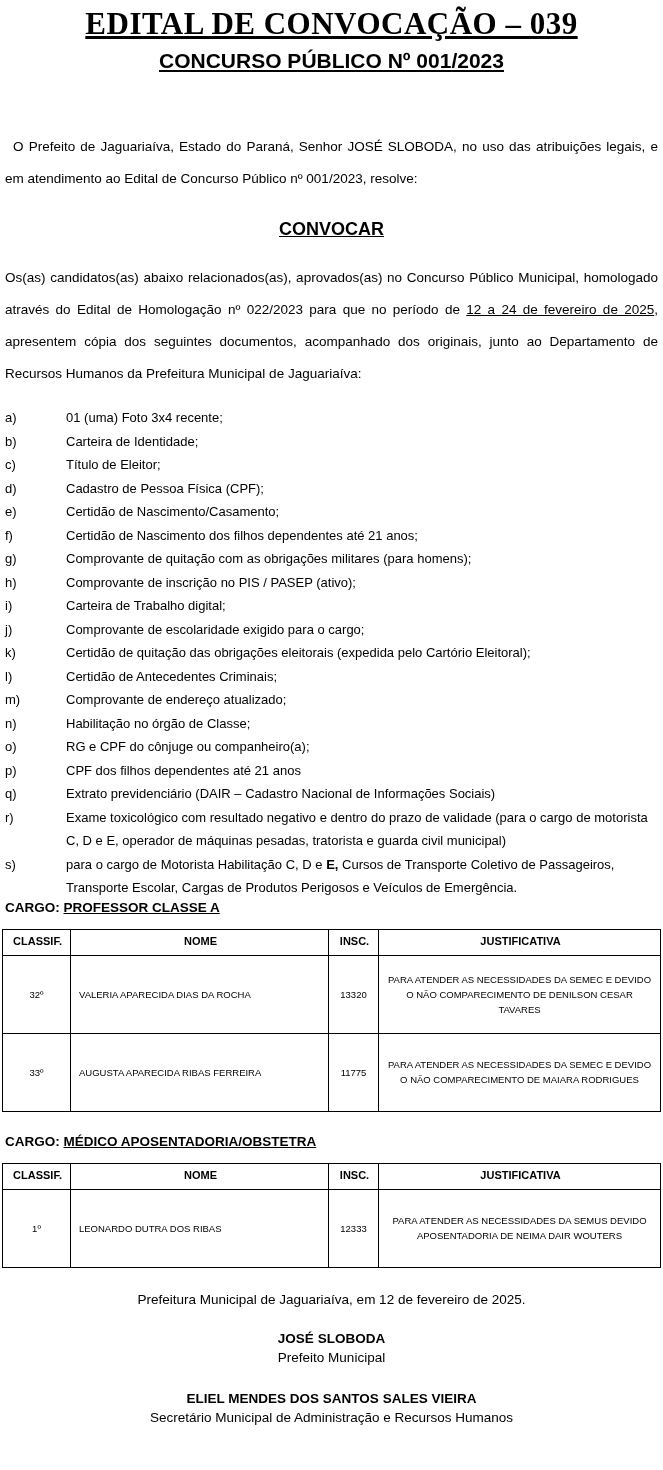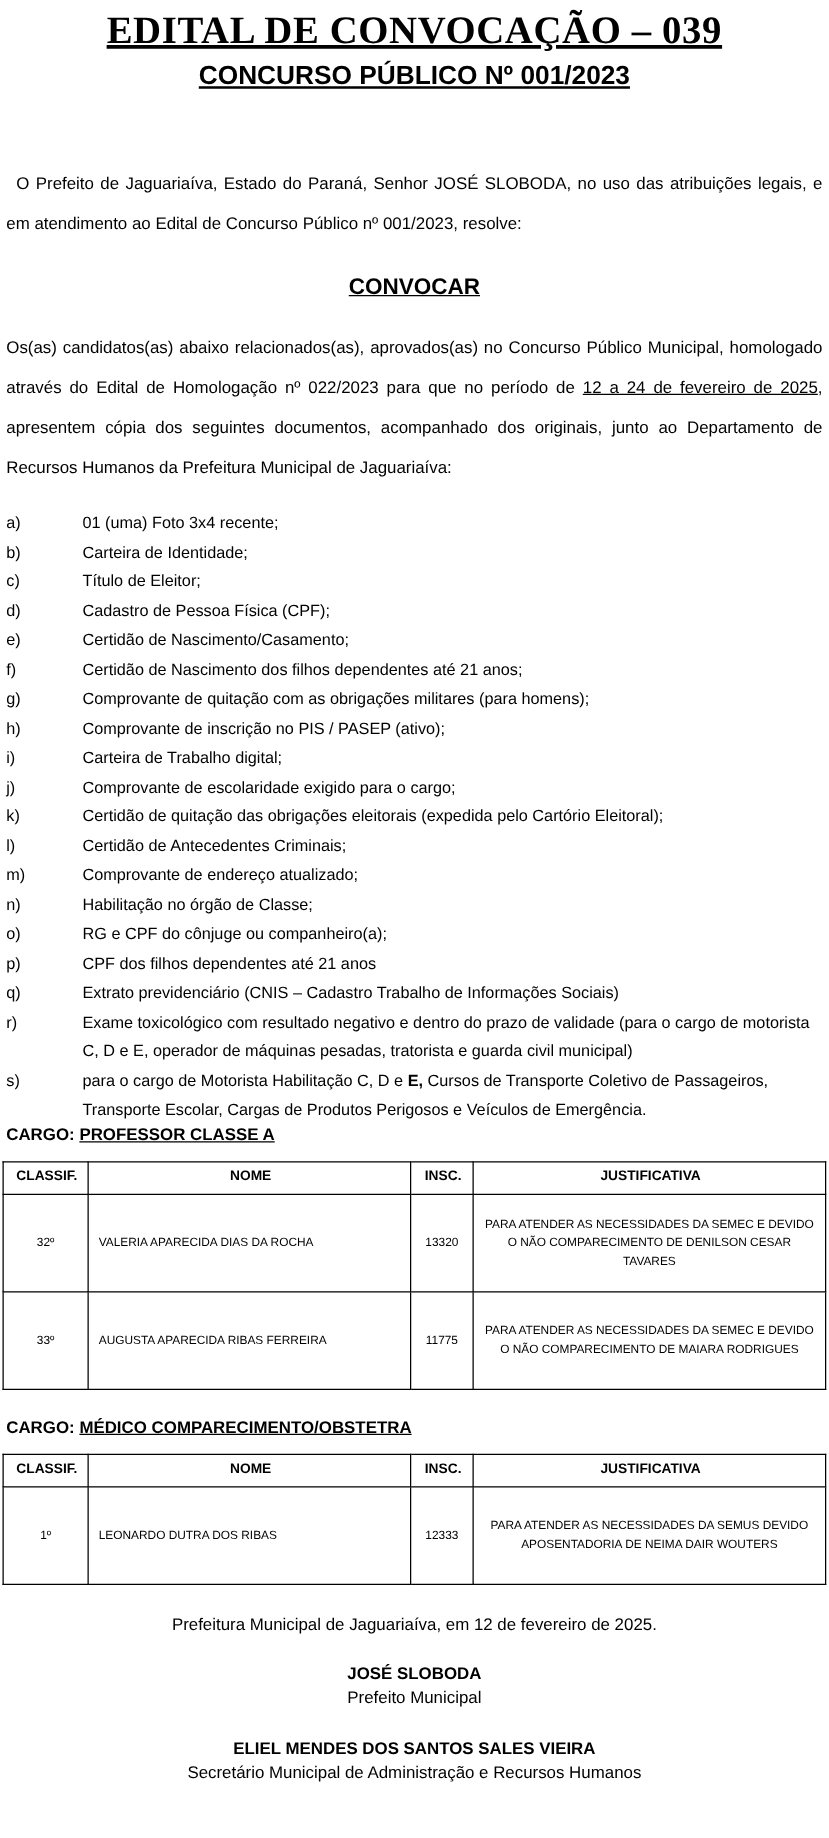--- a/index.html
+++ b/index.html
@@ -175,21 +175,21 @@
       <li>
         <span class="doc-letter">o)</span>
         <span class="doc-text">RG e CPF do cônjuge ou companheiro(a);</span>
       </li>
       <li>
         <span class="doc-letter">p)</span>
         <span class="doc-text">CPF dos filhos dependentes até 21 anos</span>
       </li>
       <li>
         <span class="doc-letter">q)</span>
-        <span class="doc-text">Extrato previdenciário (CNIS – Cadastro Trabalho de Informações Sociais)</span>
+        <span class="doc-text">Extrato previdenciário (DAIR – Cadastro Nacional de Informações Sociais)</span>
       </li>
       <li>
         <span class="doc-letter">r)</span>
         <span class="doc-text">Exame toxicológico com resultado negativo e dentro do prazo de validade (para o cargo de motorista C, D e E, operador de máquinas pesadas, tratorista e guarda civil municipal)</span>
       </li>
       <li>
         <span class="doc-letter">s)</span>
         <span class="doc-text"><span>para o cargo de Motorista Habilitação C, D e </span><span class="bold">E,</span><span> Cursos de Transporte Coletivo de Passageiros, Transporte Escolar, Cargas de Produtos Perigosos e Veículos de Emergência.</span></span>
       </li>
     </ul>
@@ -220,21 +220,21 @@
         </tr>
         <tr>
           <td class="col-classif">33º</td>
           <td class="col-nome">AUGUSTA APARECIDA RIBAS FERREIRA</td>
           <td class="col-insc">11775</td>
           <td class="col-justificativa">PARA ATENDER AS NECESSIDADES DA SEMEC E DEVIDO O NÃO COMPARECIMENTO DE MAIARA RODRIGUES</td>
         </tr>
       </tbody>
   </table>
 
-  <div class="cargo-heading" style="margin-top:22px"><span>CARGO: </span><span class="cargo-title">MÉDICO COMPARECIMENTO/OBSTETRA</span></div>
+  <div class="cargo-heading" style="margin-top:22px"><span>CARGO: </span><span class="cargo-title">MÉDICO APOSENTADORIA/OBSTETRA</span></div>
 
   <table class="roster">
     <colgroup>
         <col style="width:68px">
         <col style="width:258px">
         <col style="width:50px">
         <col>
       </colgroup>
     <thead>
       <tr>

